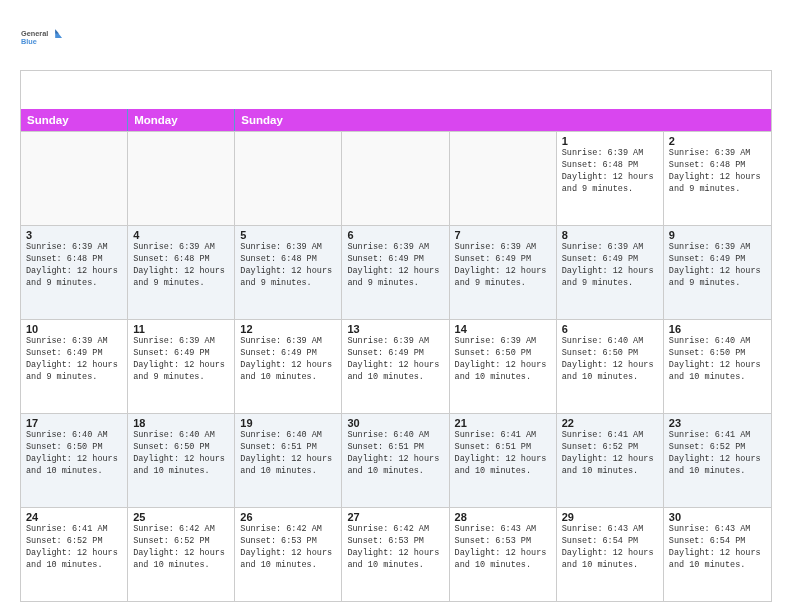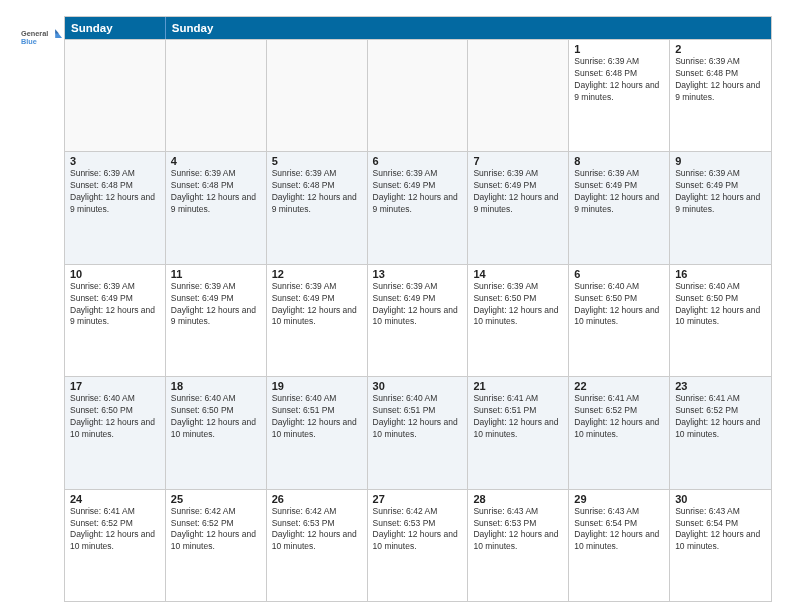--- a/index.html
+++ b/index.html
@@ -8,21 +8,21 @@
       background: #fff;
       width: 792px;
       height: 612px;
       overflow: hidden;
     }
     .page {
       width: 792px;
       height: 612px;
       padding: 16px 20px 10px 20px;
       display: flex;
-      flex-direction: row;
+      flex-direction: column;
     }
     .header {
       display: flex;
       justify-content: space-between;
       align-items: flex-start;
       margin-bottom: 10px;
     }
     .logo {
       display: flex;
       align-items: center;
@@ -43,21 +43,22 @@
     }
     .calendar {
       flex: 1;
       display: flex;
       flex-direction: column;
       border: 1px solid #ccc;
     }
     .cal-header-row {
       display: grid;
       grid-template-columns: repeat(7, 1fr);
-      background: #0369a1;
+      background: #d946ef;
+      margin-top: 38px;
     }
     .cal-header-cell {
       color: #fff;
       font-size: 11.5px;
       font-weight: bold;
       padding: 5px 6px;
       border-right: 1px solid #5a9ad0;
       text-align: left;
     }
     .cal-header-cell:last-child { border-right: none; }
@@ -88,20 +89,21 @@
       font-size: 11px;
       font-weight: bold;
       color: #222;
       display: block;
       margin-bottom: 1px;
     }
     .day-info {
       font-size: 8.5px;
       color: #333;
       line-height: 1.4;
+      font-family: Liberation Mono, monospace;
     }
   </style>
 </head>
 <body>
 
 <div class="page">
   <div class="header">
     <div class="logo">
   <svg width="44" height="44" viewBox="0 0 90 44">
     <rect x="0" y="0" width="44" height="44" fill="white"></rect>
@@ -113,20 +115,21 @@
 </div>
     <div class="title-block">
       <h1></h1>
       <h2></h2>
     </div>
   </div>
 
   <div class="calendar">
     <div class="cal-header-row">
     <div class="cal-header-cell">Sunday</div>
+        <div class="cal-header-cell">Monday</div>
         <div class="cal-header-cell">Sunday</div>
       </div>
     <div class="cal-body">
     <div class="cal-row">
           <div class="cal-cell empty"></div>
           <div class="cal-cell empty"></div>
           <div class="cal-cell empty"></div>
           <div class="cal-cell empty"></div>
           <div class="cal-cell empty"></div>
           <div class="cal-cell">

